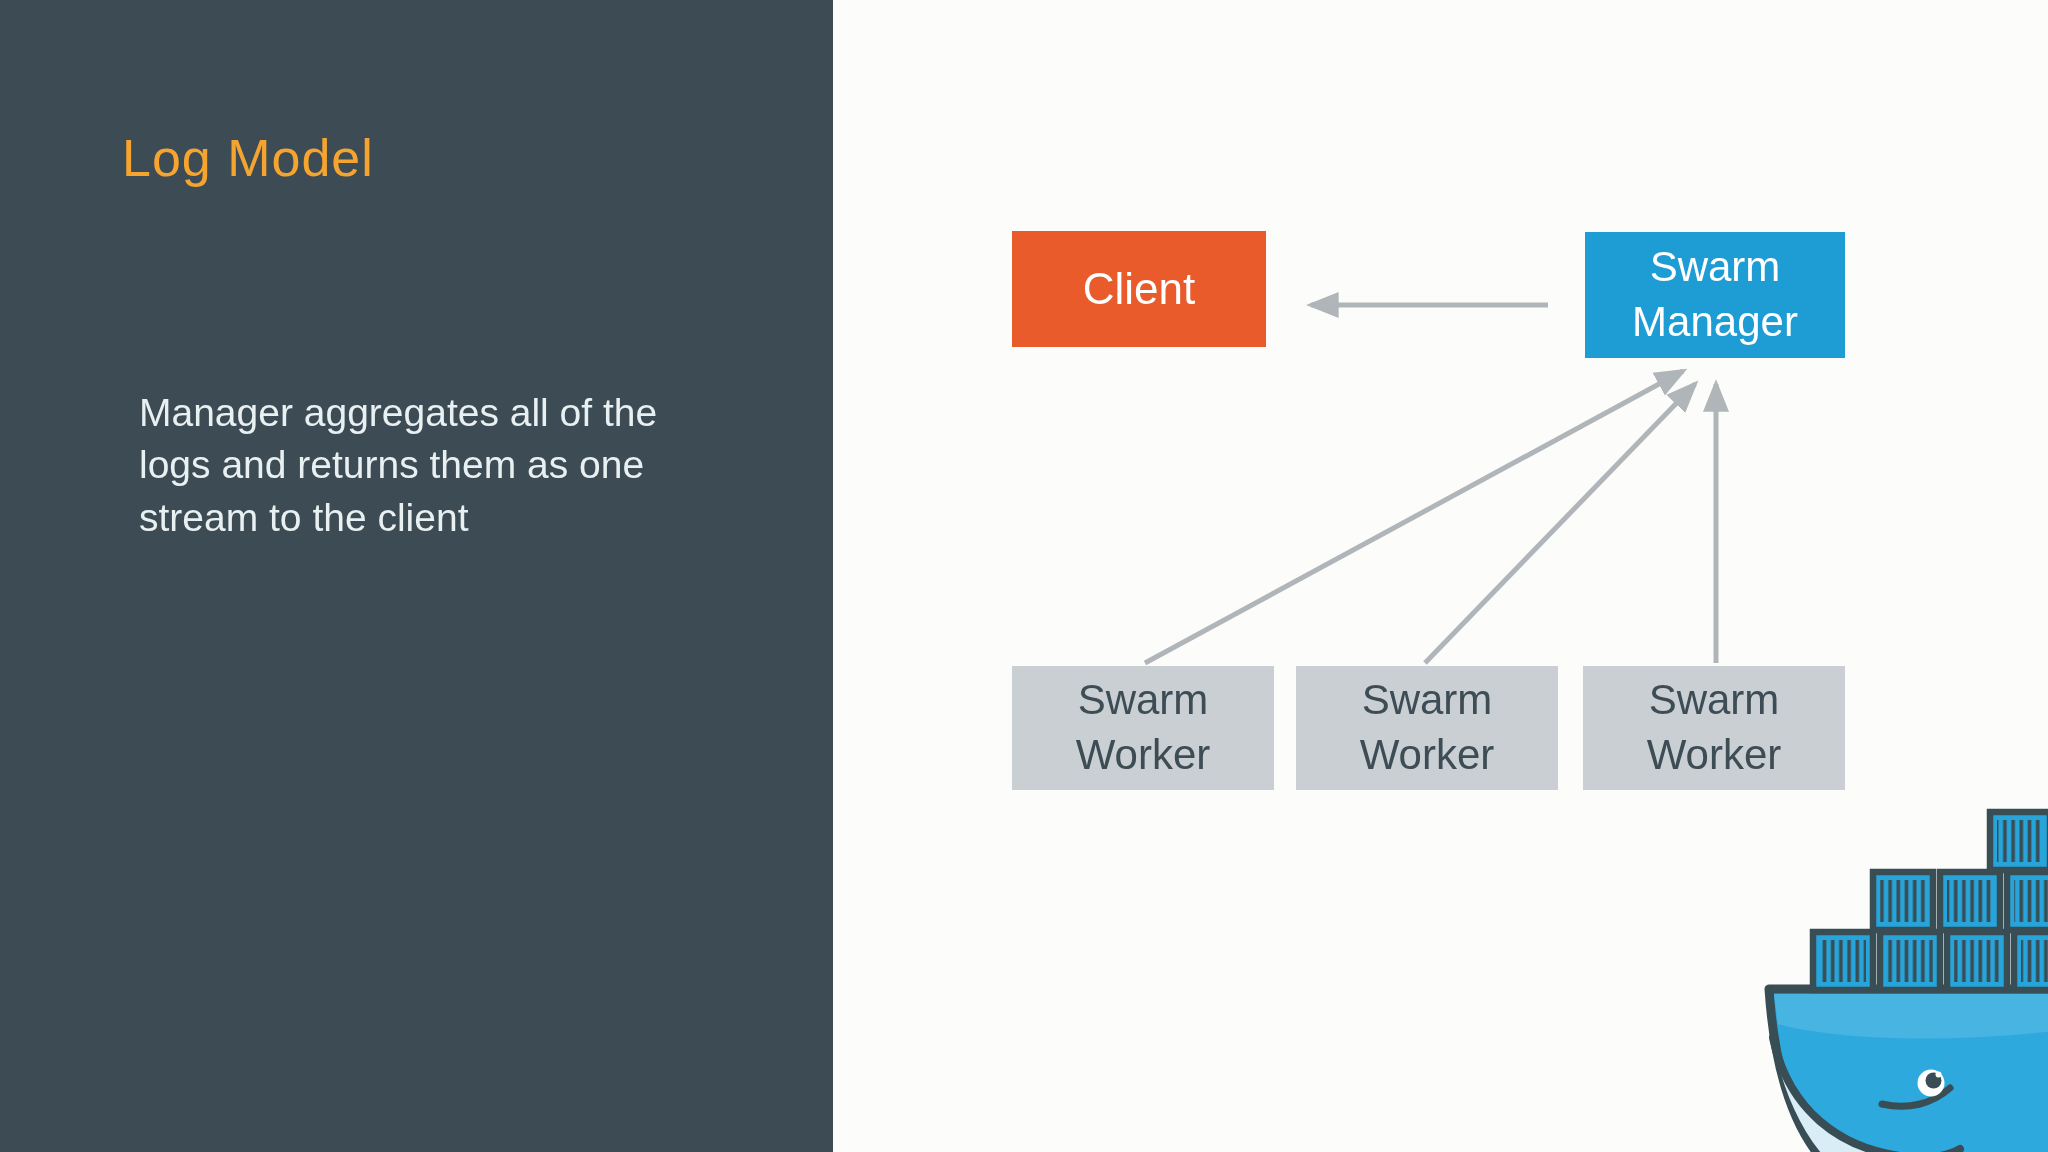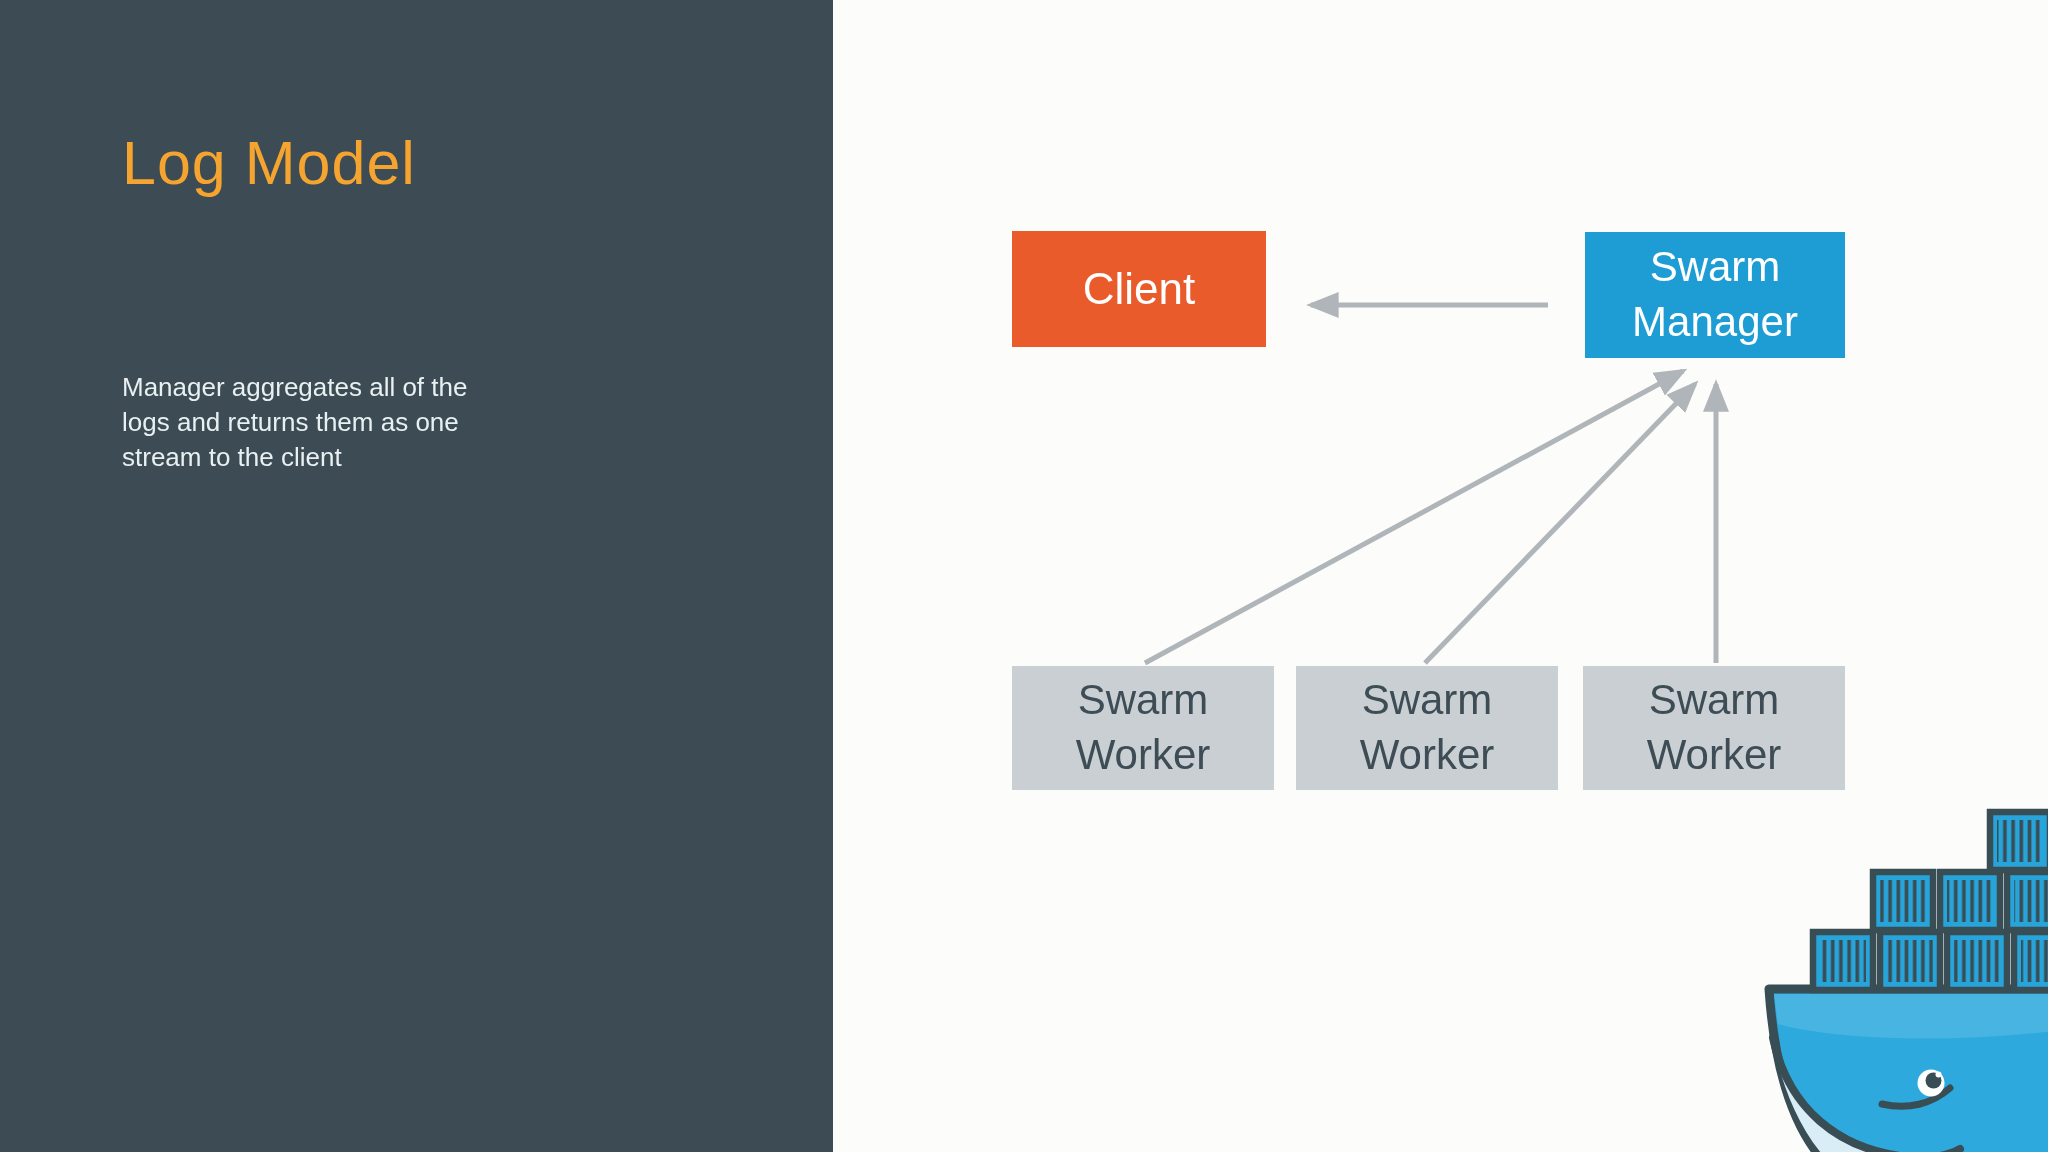--- a/index.html
+++ b/index.html
@@ -15,31 +15,31 @@
   .left-panel {
     position: absolute;
     left: 0; top: 0;
     width: 833px; height: 1152px;
     background: #3C4B54;
   }
   .slide-title {
     position: absolute;
     left: 122px; top: 128px;
     margin: 0;
-    font-size: 61px;
+    font-size: 52px;
     font-weight: 500;
     letter-spacing: 1px;
     color: #F4A42F;
     white-space: pre-line;
   }
   .slide-description {
     position: absolute;
     left: 122px; top: 370px;
-    margin: 0;
-    font-size: 26px;
+    margin: 17px;
+    font-size: 39px;
     font-weight: 400;
     line-height: 1.34;
     color: #E9F0F1;
     white-space: pre-line;
   }
   
   .canvas { position: absolute; left: 0; top: 0; width: 2048px; height: 1152px; }
   .node {
     position: absolute;
     display: flex;

